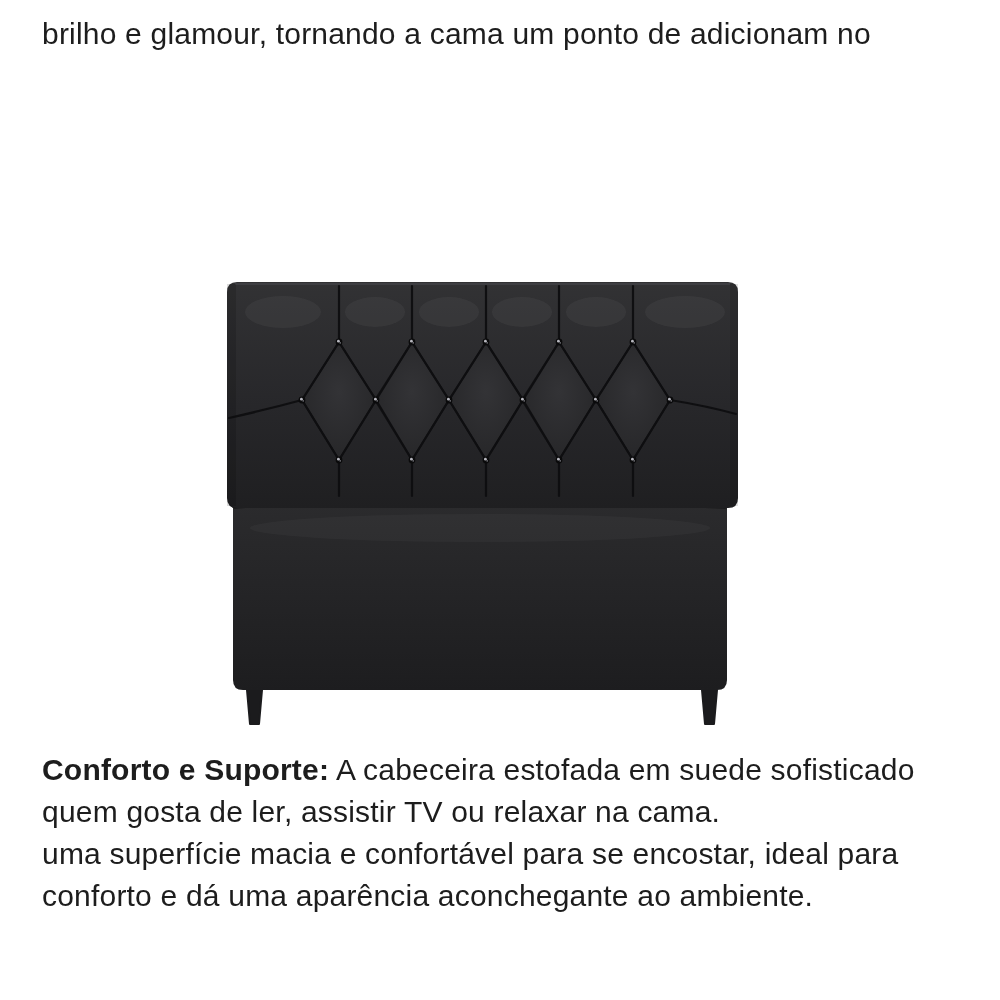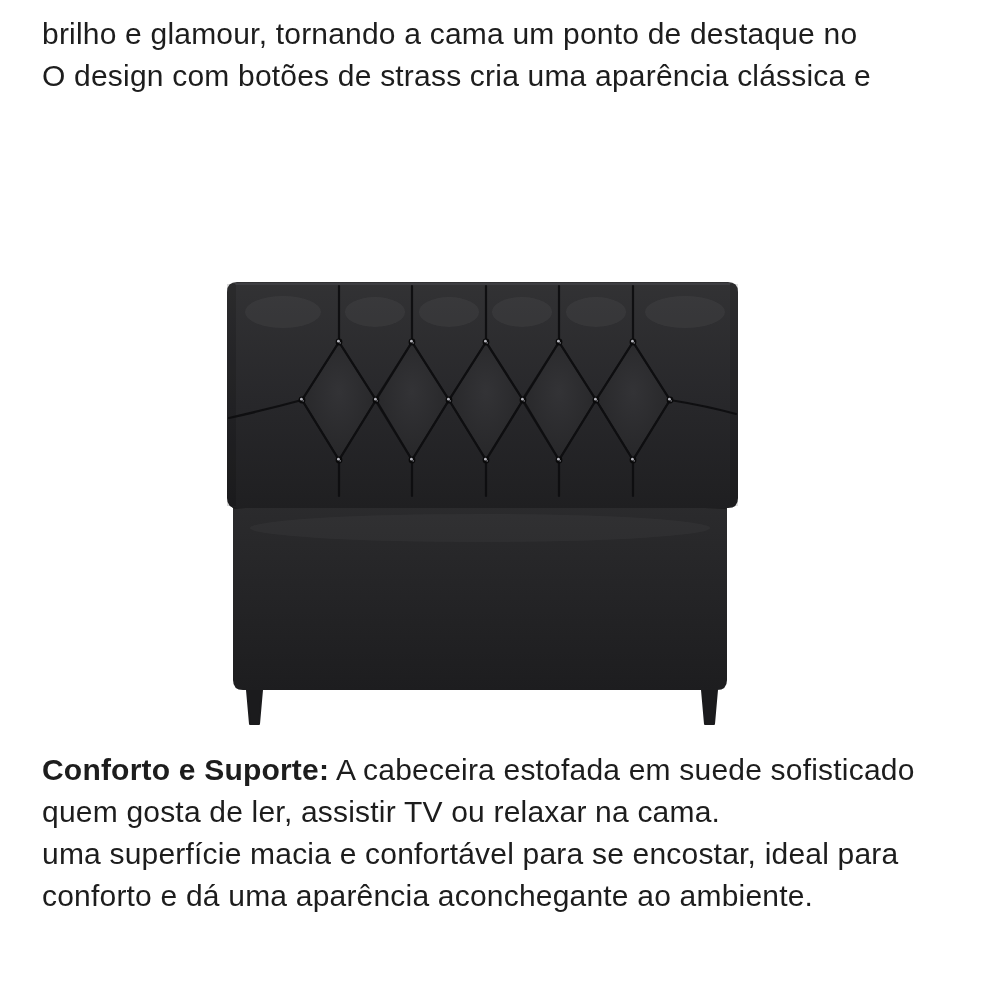--- a/index.html
+++ b/index.html
@@ -33,22 +33,21 @@
   .leg{fill:var(--hb-leg);stroke:var(--hb-leg);stroke-width:2;stroke-linejoin:round;}
   .seam{stroke:var(--hb-seam);stroke-width:9;fill:none;opacity:.85;stroke-linecap:round;}
   .soft{fill:#ffffff;}
 </style>
 </head>
 <body>
 
 <div class="canvas">
 
   <div class="textblock tb-top">
-    <div class="line">brilho e glamour, tornando a cama um ponto de destaque no</div>
-    <div class="line">O design com botões de strass cria uma aparência clássica e</div>
+    <div class="line">brilho e glamour, tornando a cama um ponto de adicionam no</div>
   </div>
 
   <div class="photo">
     <svg width="520" height="450" viewBox="0 0 520 450" role="img" aria-label="Cabeceira estofada preta com capitonê em losangos e botões de strass, painel inferior liso e pés de madeira escura">
       <defs>
         <linearGradient id="gTop" x1="0" y1="0" x2="0" y2="1">
           <stop offset="0" stop-color="#323234"></stop>
           <stop offset="0.55" stop-color="#27272a"></stop>
           <stop offset="1" stop-color="#1f1f21"></stop>
         </linearGradient>

